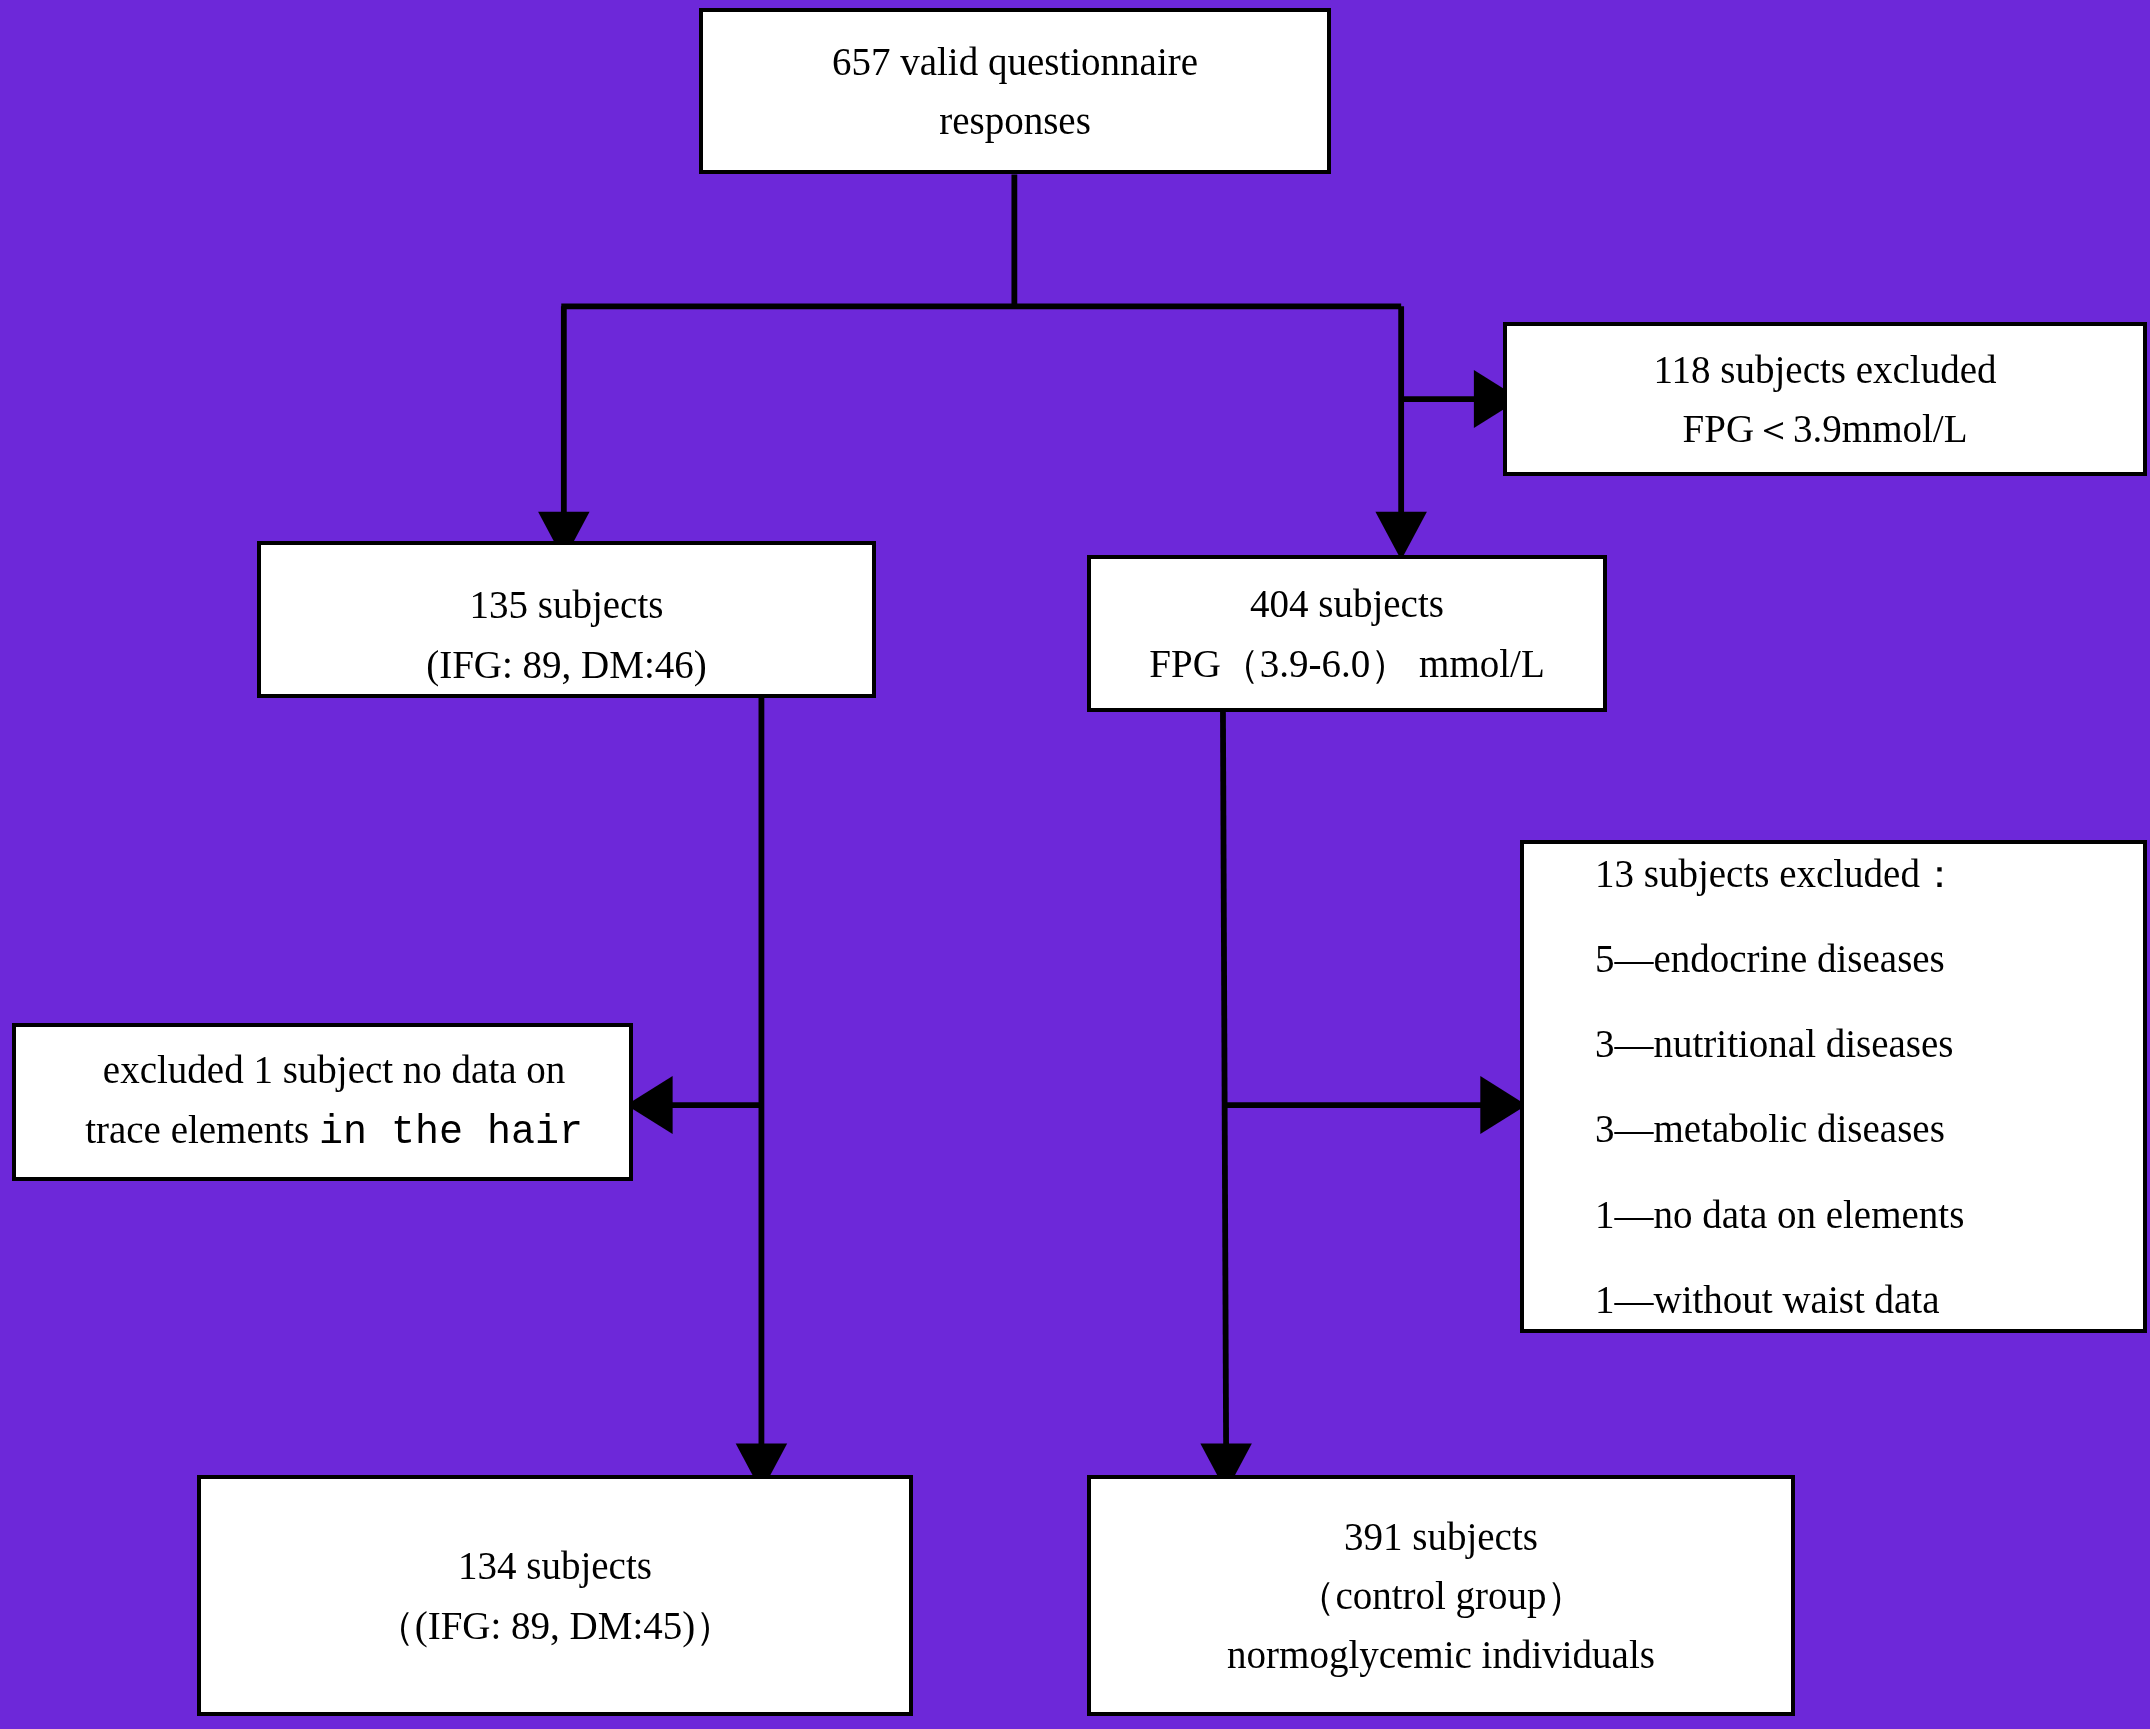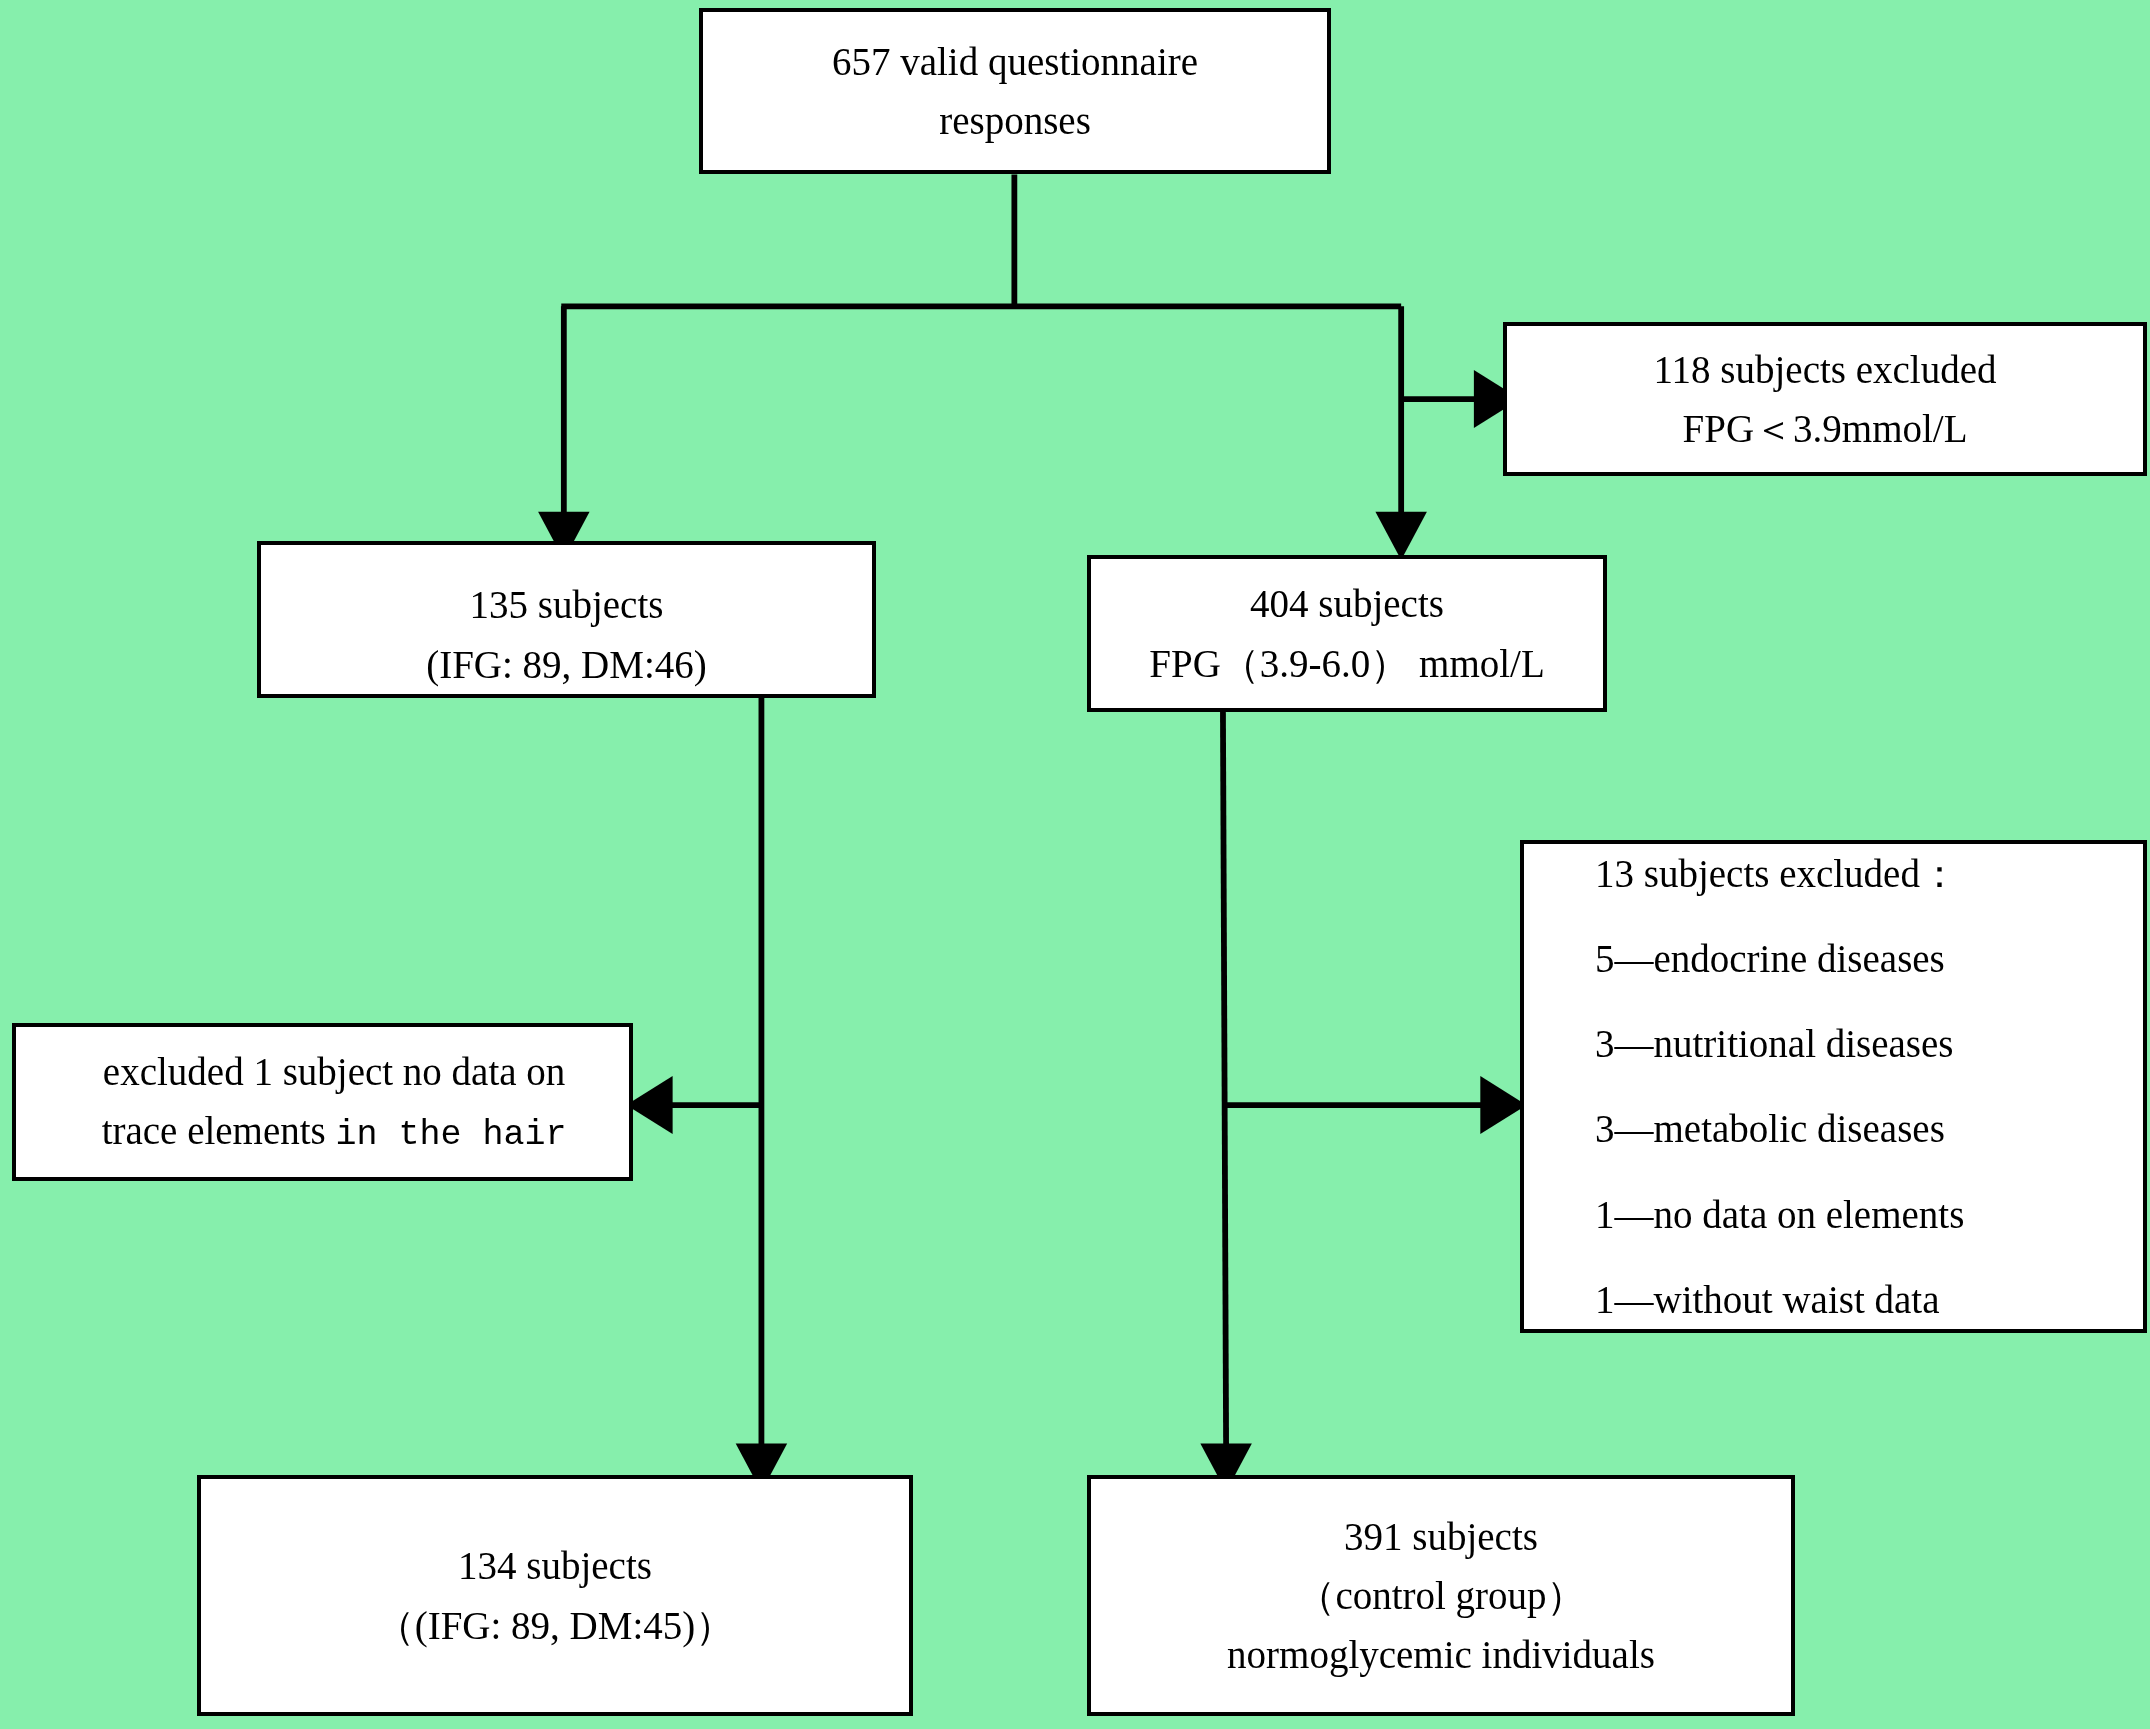--- a/index.html
+++ b/index.html
@@ -4,21 +4,21 @@
 <style>
   html, body {
     margin: 0;
     padding: 0;
     background: #ffffff;
   }
   #page {
     position: relative;
     width: 2151px;
     height: 1730px;
-    background: #86efac;
+    background: #6d28d9;
     overflow: hidden;
     font-family: "Liberation Serif", "DejaVu Serif", serif;
   }
   svg.connectors {
     position: absolute;
     left: 0;
     top: 0;
     width: 2151px;
     height: 1730px;
     pointer-events: none;
@@ -37,21 +37,21 @@
     line-height: 1.52;
   }
   .node .line {
     white-space: pre;
   }
   .node.centered .line { text-align: center; }
   .node.leftal { padding-left: 71px; }
   .node.leftal .line { text-align: left; }
   .mono {
     font-family: "Liberation Mono", "DejaVu Sans Mono", monospace;
-    font-size: 35px;
+    font-size: 40px;
   }
 
   
   #node-top          { left: 699px; top: 8.4px;   width: 632px;  height: 166px; }
   #node-excluded-118 { left: 1503px; top: 322px;  width: 644px; height: 154px; }
   #node-135          { left: 257px;  top: 541px;  width: 619px;  height: 157px; justify-content: flex-end; }
   #node-404          { left: 1087px; top: 555px;  width: 520px;  height: 157px; }
   #node-excluded-13  { left: 1520px; top: 840px; width: 627px;  height: 493px; justify-content: space-between; }
   #node-excluded-1   { left: 11.6px;   top: 1023px; width: 621px;  height: 158px; padding-left: 24px; }
   #node-134          { left: 197px;  top: 1475px; width: 716px; height: 241px; }

